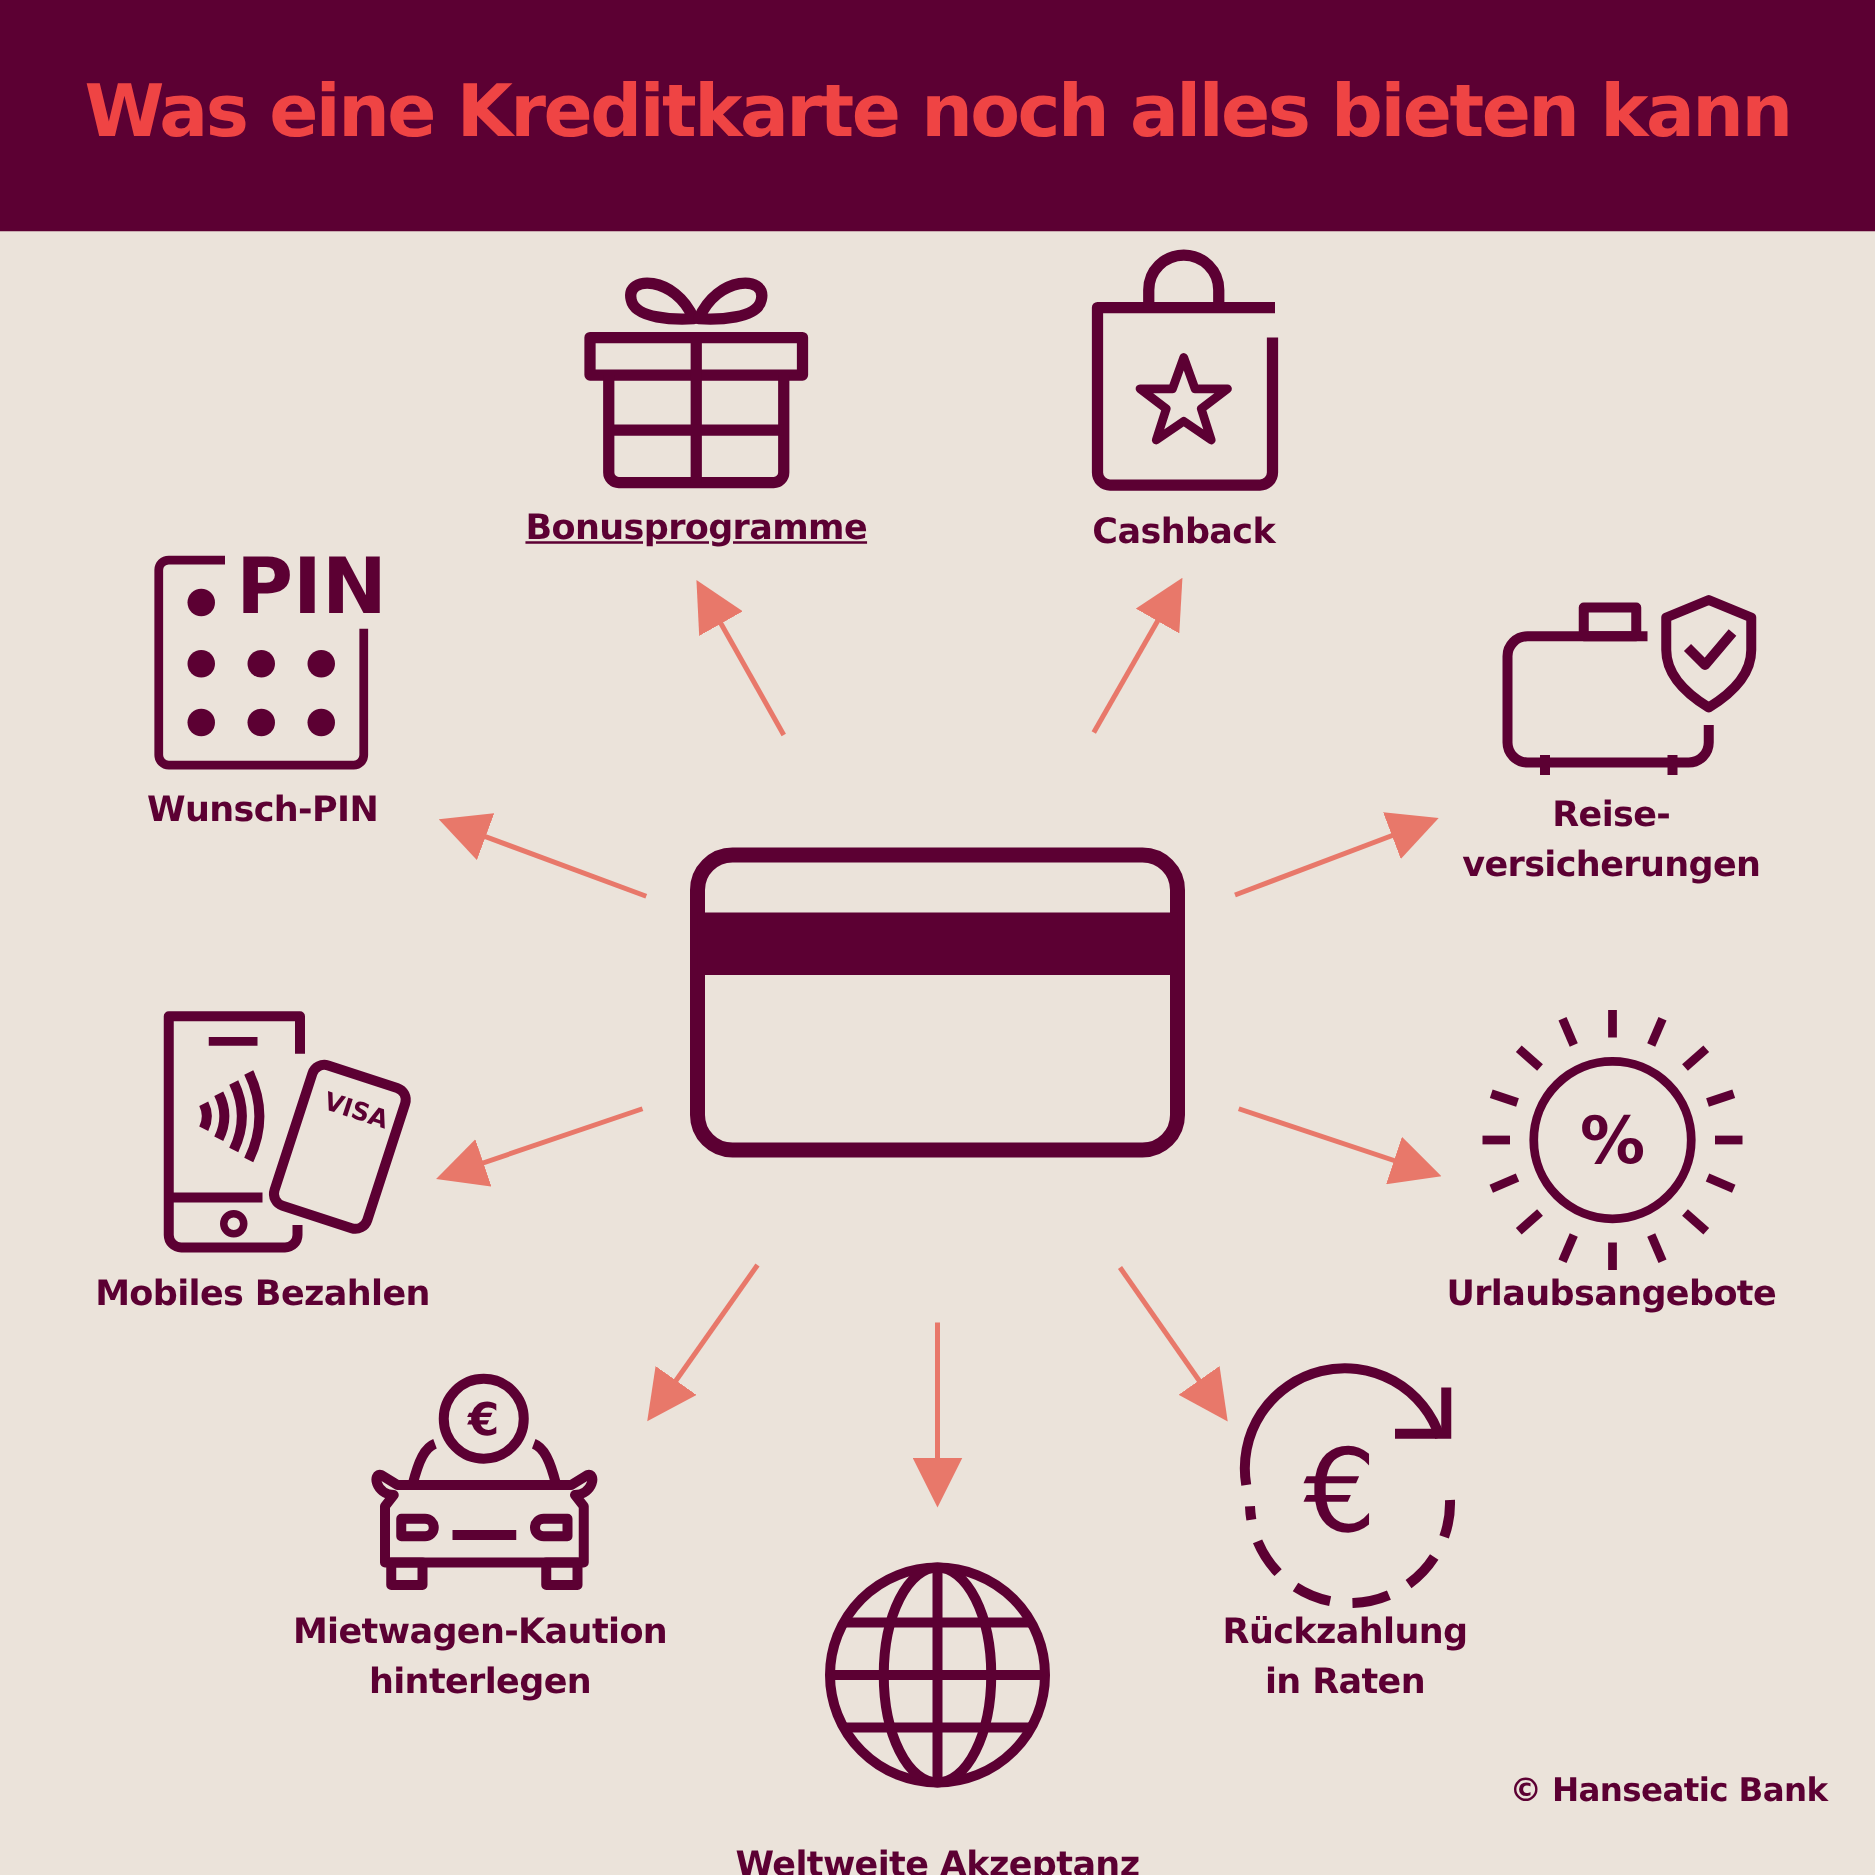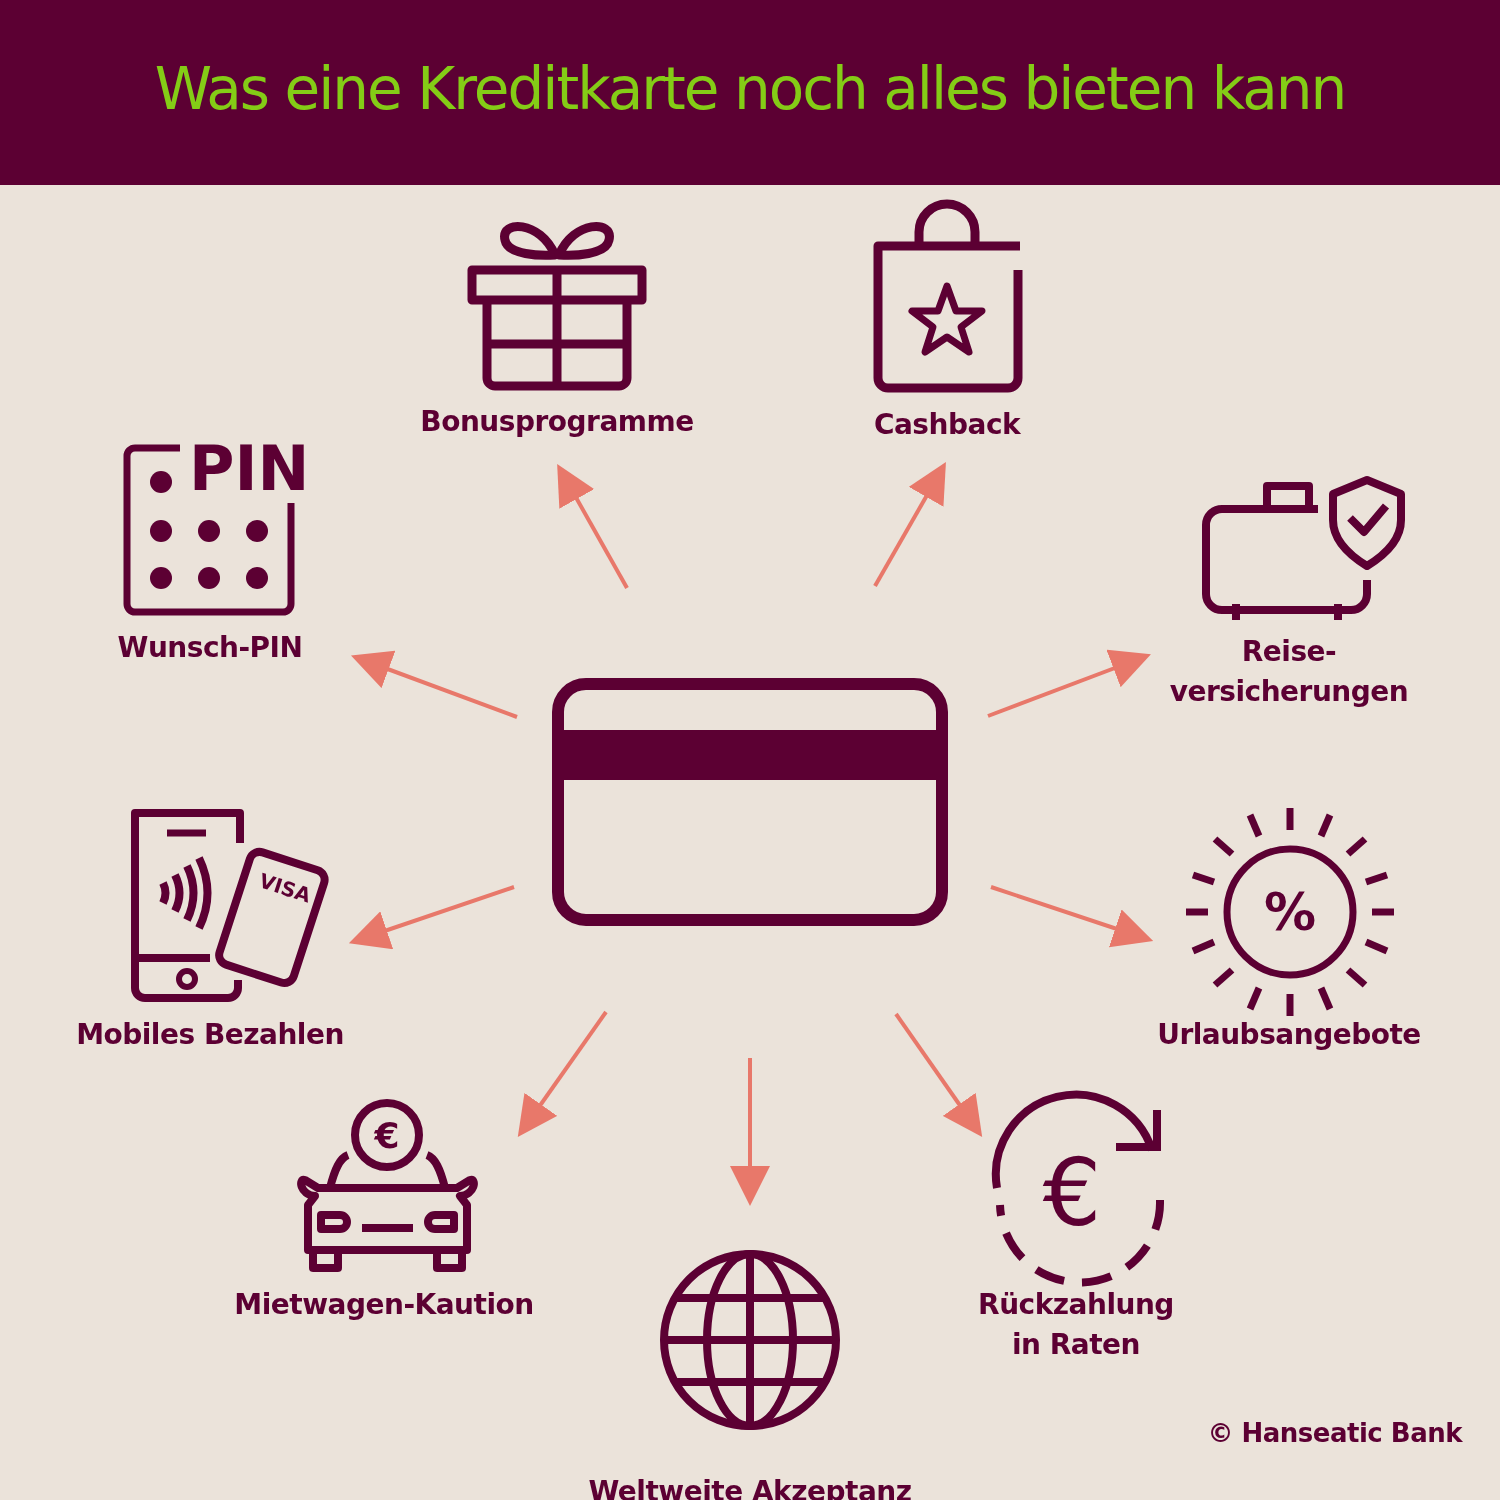--- a/index.html
+++ b/index.html
@@ -8,21 +8,21 @@
     background: #ebe3da;
     font-family: "DejaVu Sans", sans-serif;
     color: #5c0033;
   }
   .header {
     position: absolute; left: 0; top: 0; width: 1500px; height: 185px;
     background: #5c0033;
     display: flex; align-items: center; justify-content: center;
   }
   .title {
-    color: #84cc16; font-size: 58px; font-weight: normal; letter-spacing: -2px;
+    color: #ef4444; font-size: 58px; font-weight: bold; letter-spacing: -2px;
     margin-top: -8px;
   }
   .canvas { position: absolute; left: 0; top: 0; width: 1500px; height: 1500px; }
   .label {
     position: absolute; font-size: 28px; font-weight: bold; color: #5c0033;
     text-align: center; line-height: 40px; transform: translateX(-50%);
     white-space: nowrap; letter-spacing: -0.5px;
   }
   .copyright {
     position: absolute; right: 38px; top: 1418px; font-size: 26px; font-weight: bold;
@@ -159,41 +159,42 @@
   </g>
 
   <g fill="none" stroke="#5c0033" stroke-width="8">
     <path d="M997 1188 A80 80 0 0 1 1152 1150"></path>
     <path d="M1116 1147 H1157 V1110"></path>
     <path d="M1160 1200 A80 80 0 0 1 1000 1205" stroke-dasharray="30 18"></path>
     <text x="1072" y="1225" text-anchor="middle" font-size="92" fill="#5c0033" stroke="none">€</text>
   </g>
 </svg>
 
-<div class="label" style="left:557px; top:402px;">
+<div class="label" style="left:557px; top:402px;text-decoration:underline;">
   <div>Bonusprogramme</div>
 </div>
 <div class="label" style="left:947px; top:405px;">
   <div>Cashback</div>
 </div>
 <div class="label" style="left:210px; top:628px;">
   <div>Wunsch-PIN</div>
 </div>
 <div class="label" style="left:1289px; top:632px;text-align:center;">
   <div>Reise-</div>
   <div>versicherungen</div>
 </div>
 <div class="label" style="left:210px; top:1015px;">
   <div>Mobiles Bezahlen</div>
 </div>
 <div class="label" style="left:1289px; top:1015px;">
   <div>Urlaubsangebote</div>
 </div>
 <div class="label" style="left:384px; top:1285px;">
   <div>Mietwagen-Kaution</div>
+  <div>hinterlegen</div>
 </div>
 <div class="label" style="left:750px; top:1472px;">
   <div>Weltweite Akzeptanz</div>
 </div>
 <div class="label" style="left:1076px; top:1285px;">
   <div>Rückzahlung</div>
   <div>in Raten</div>
 </div>
 
 <div class="copyright">© Hanseatic Bank</div>

